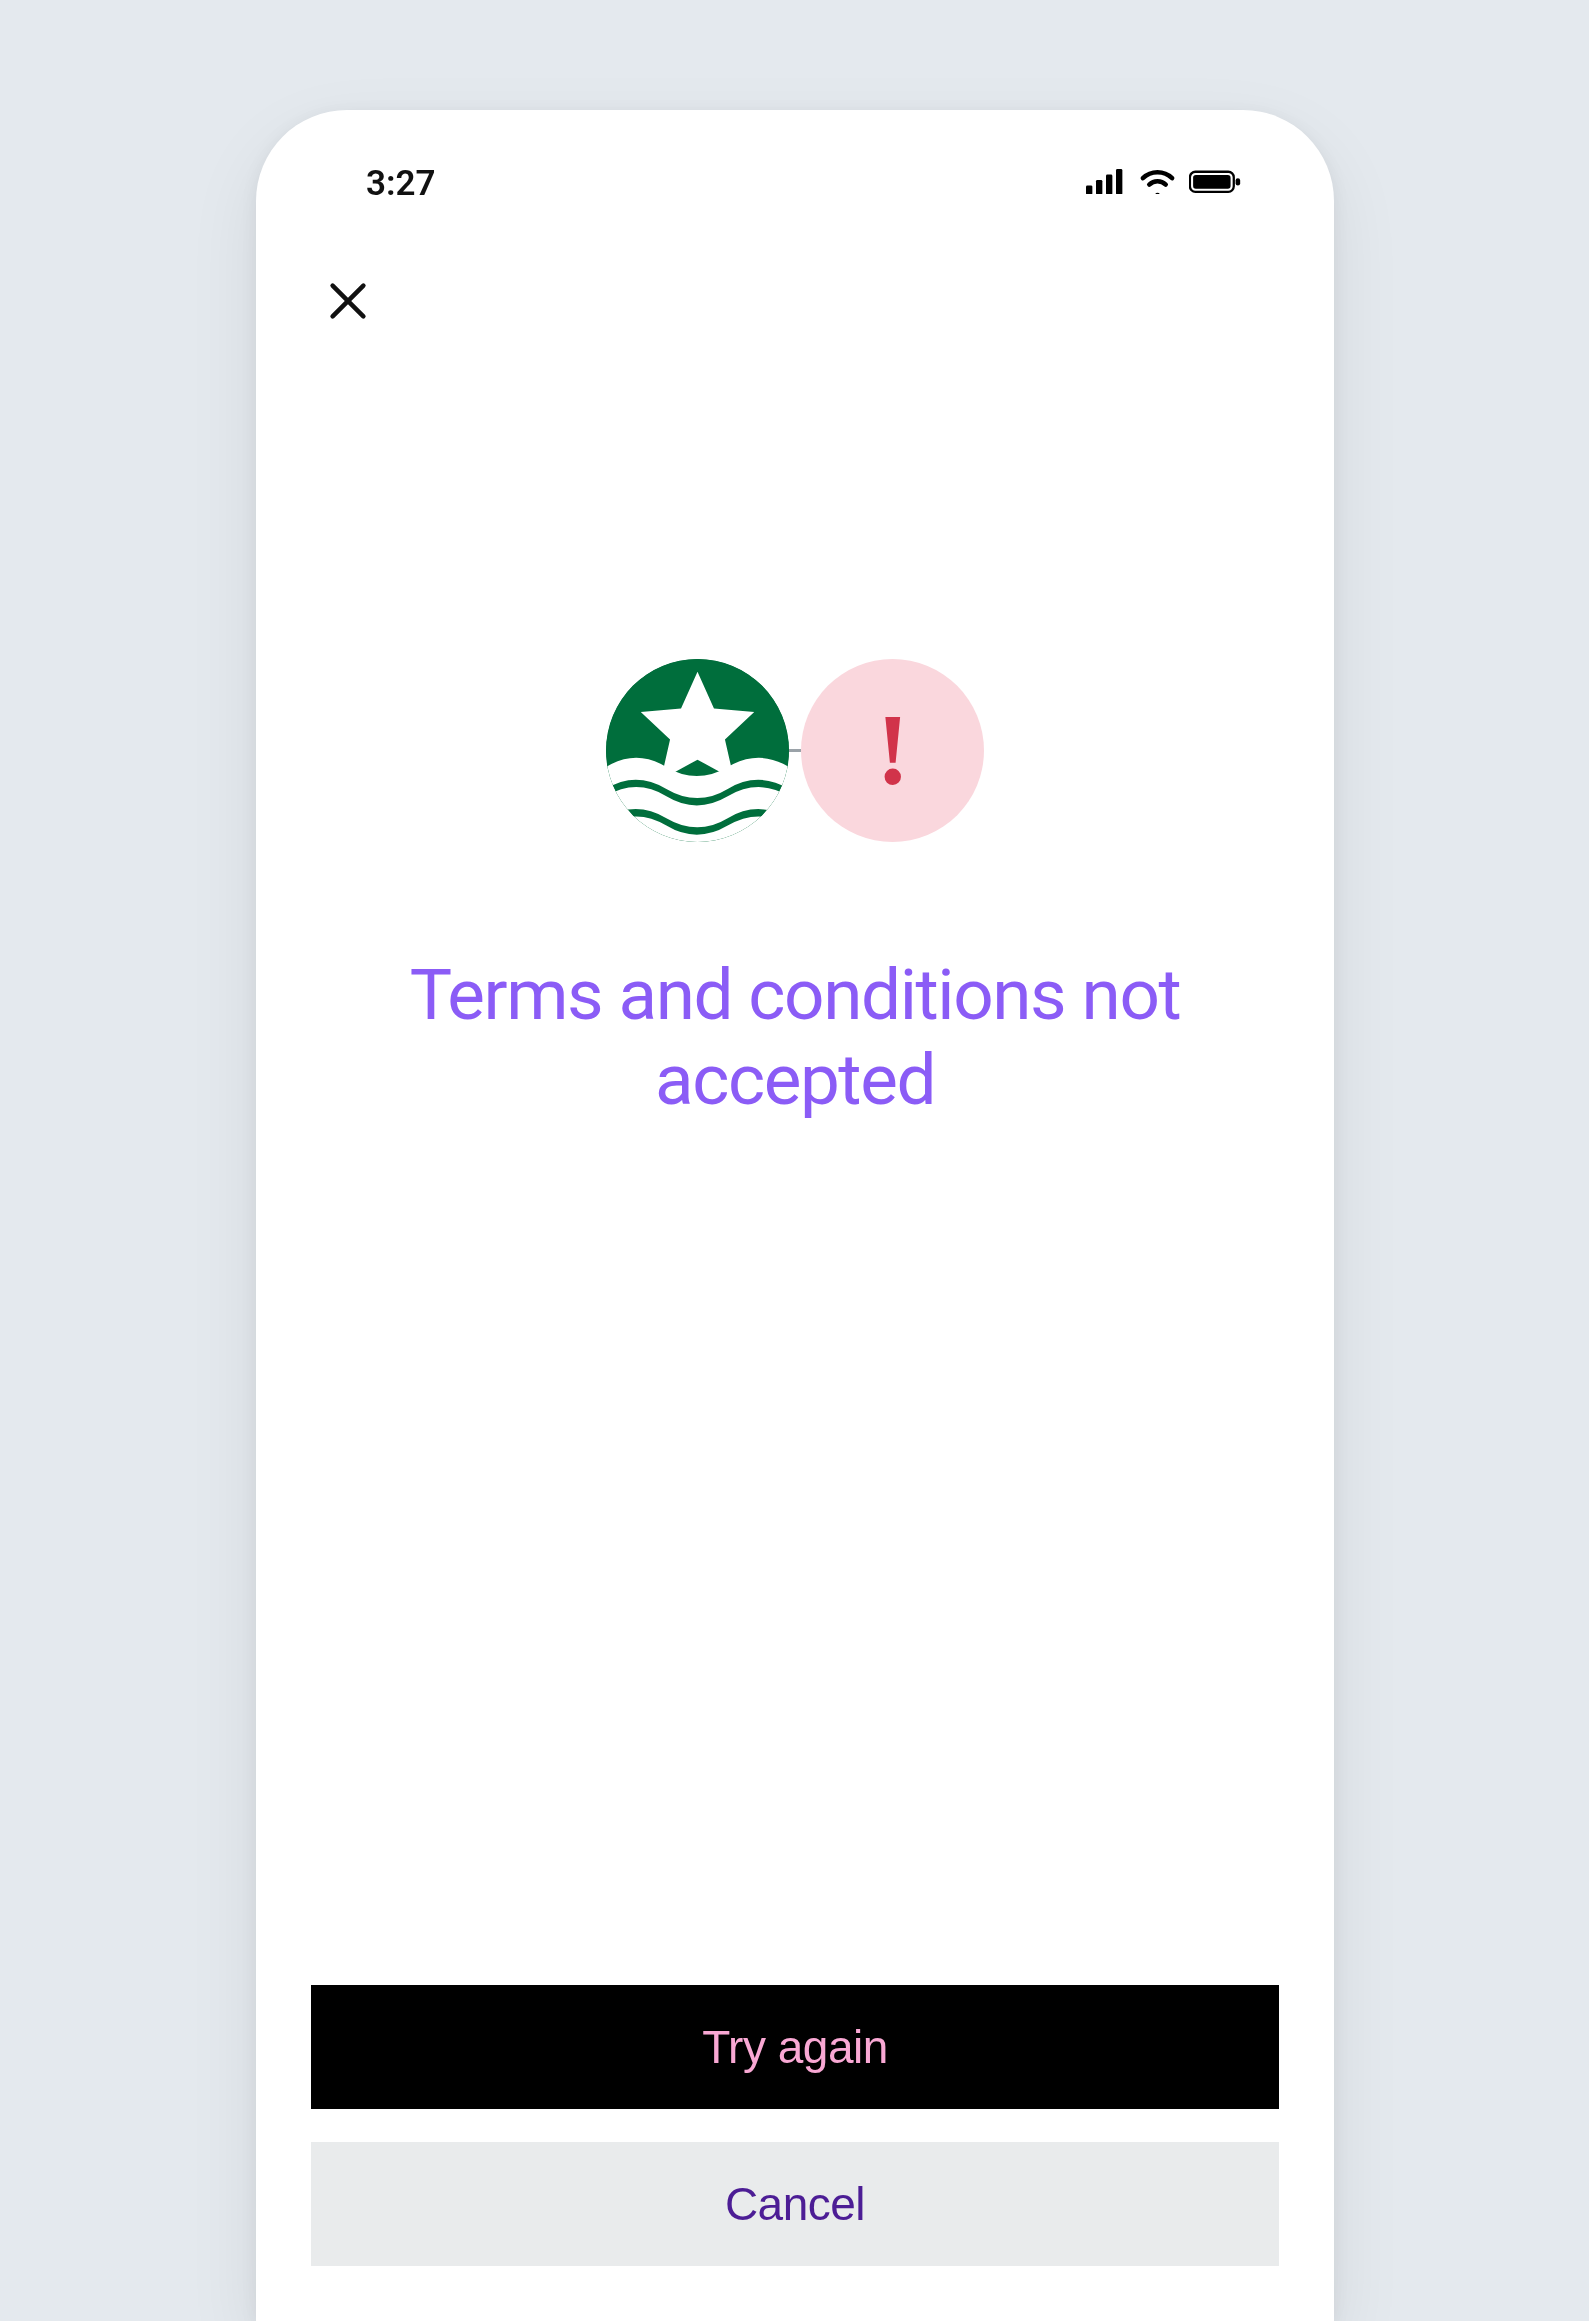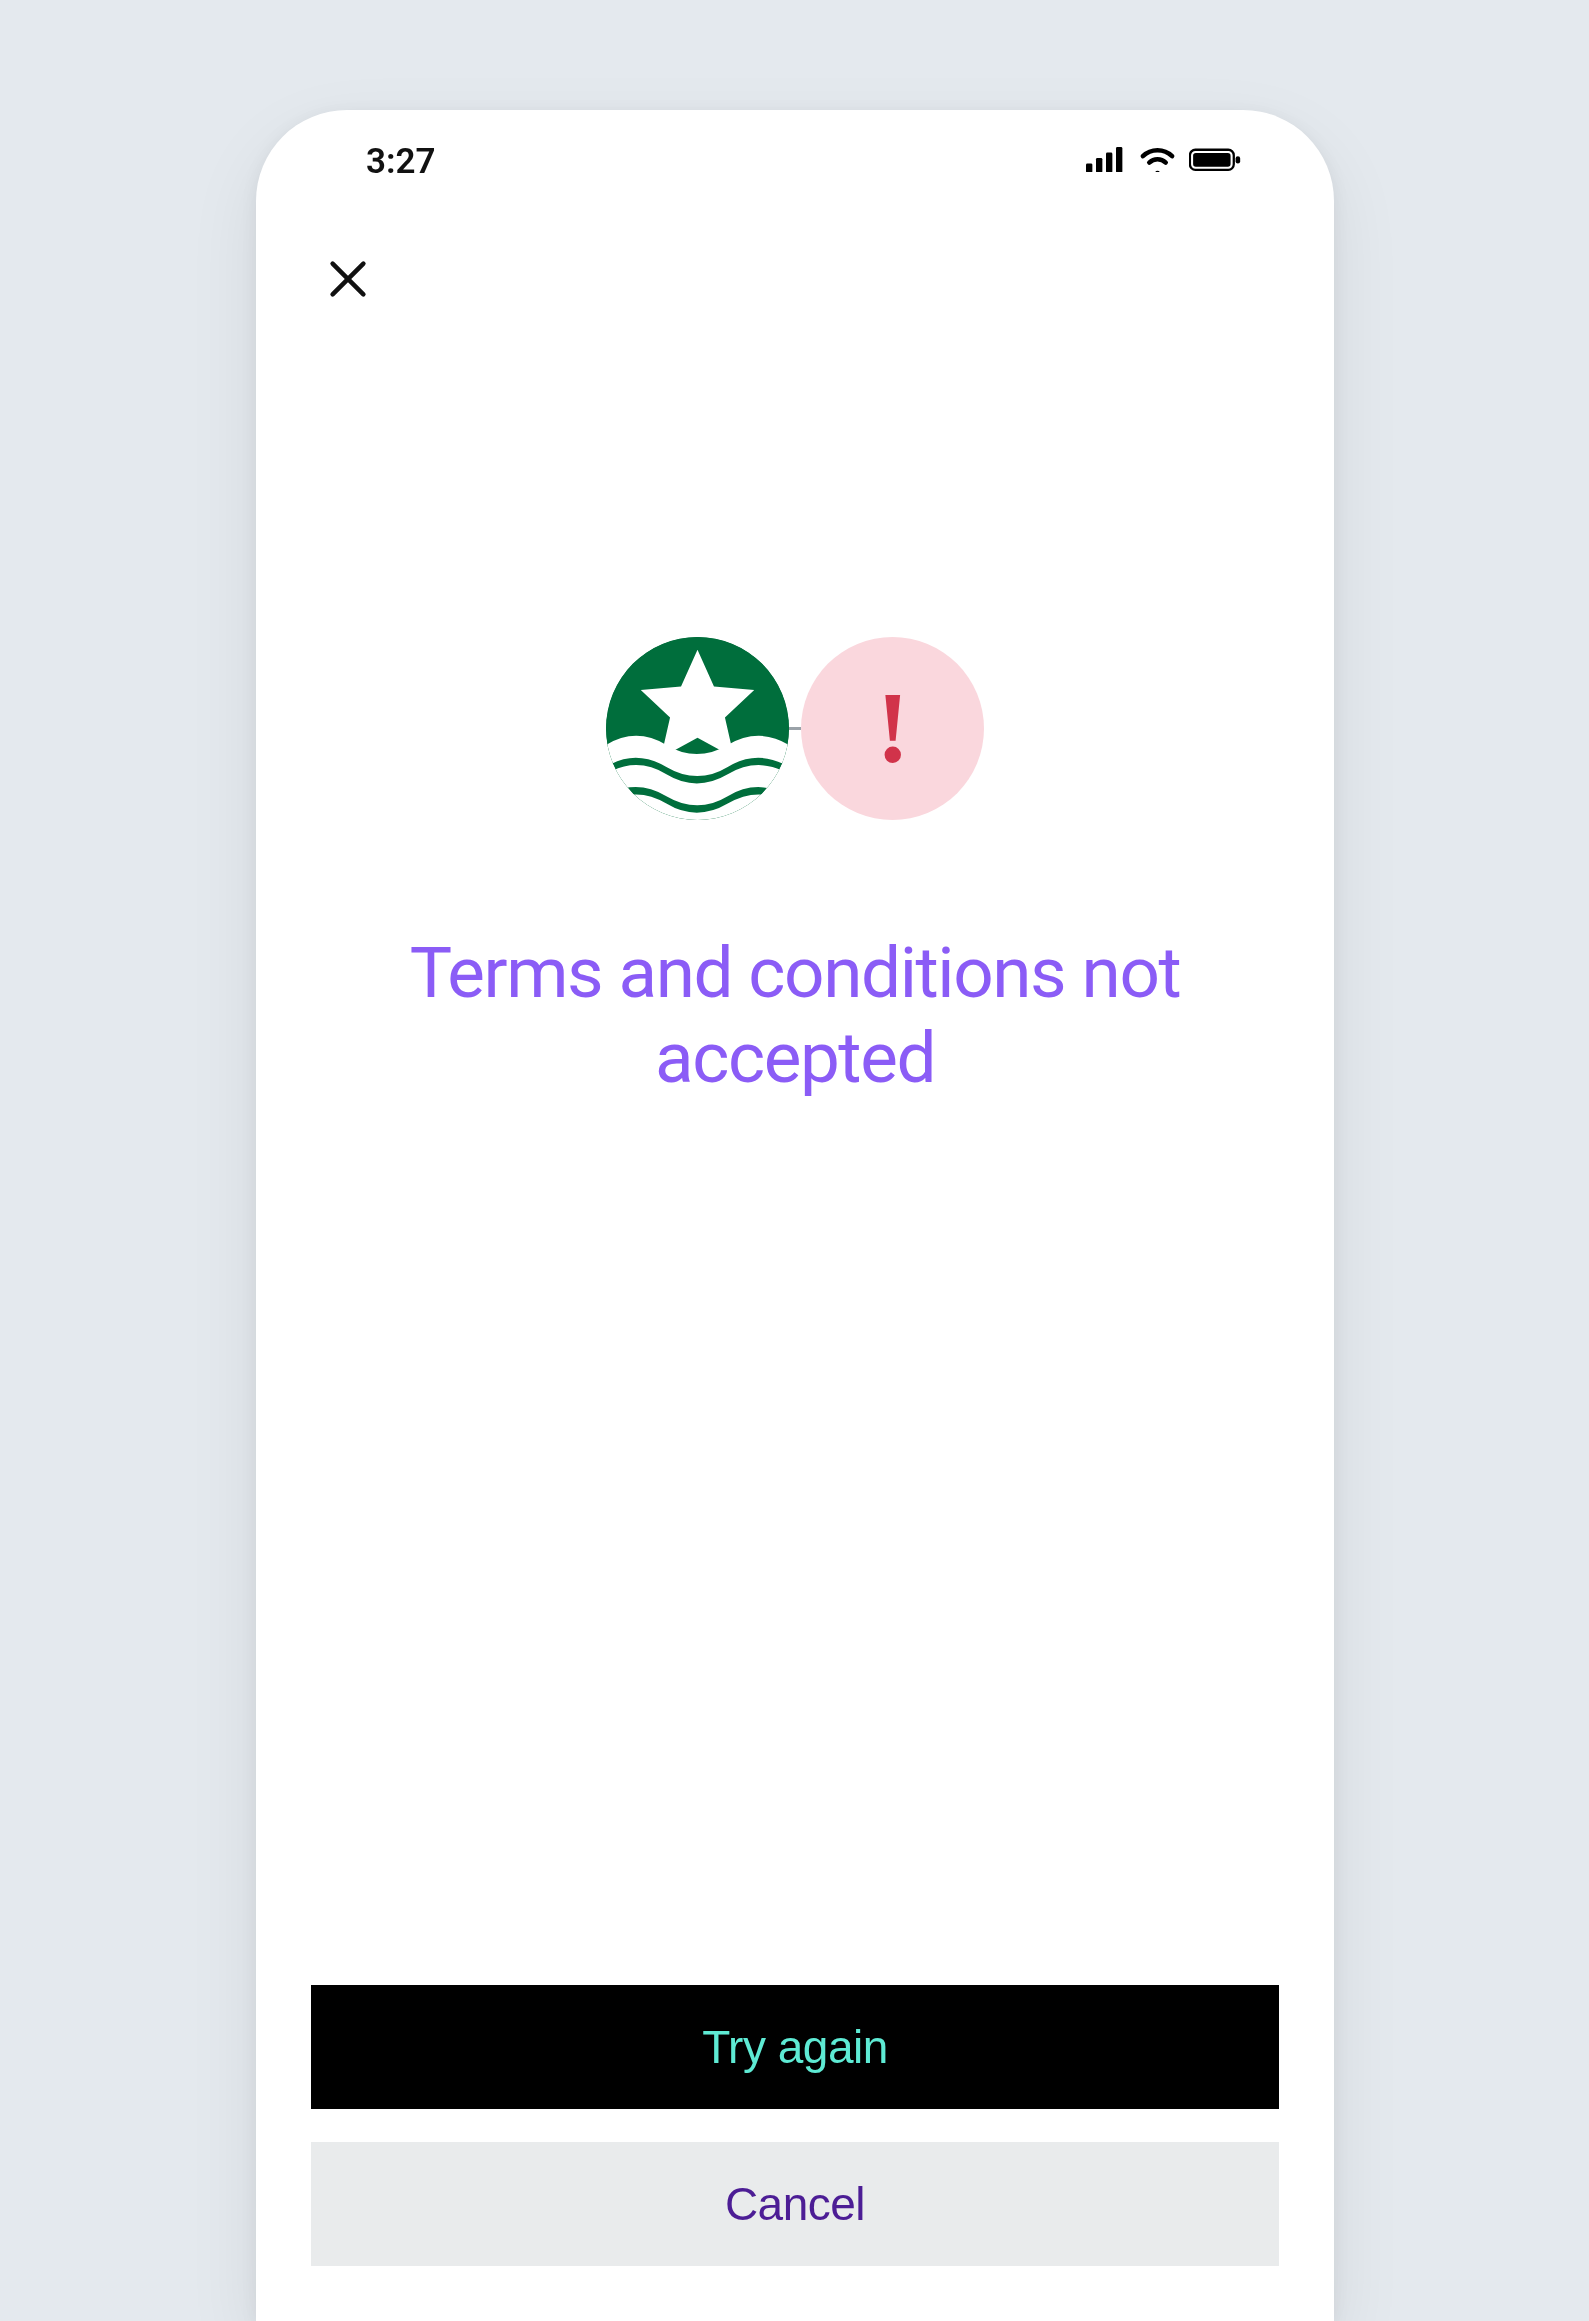--- a/index.html
+++ b/index.html
@@ -12,21 +12,21 @@
     align-items: flex-start;
     padding: 110px 0 0 0;
     min-height: 2322px;
     width: 1590px;
   }
   .phone-frame {
     width: 1078px;
     background: #ffffff;
     border-radius: 91px 91px 0 0;
     box-shadow: 0 27.4px 73px rgba(0,0,0,0.08), 0 3.7px 18.3px rgba(0,0,0,0.06);
-    padding: 24px 55px 0 55px;
+    padding: 46px 55px 0 55px;
     display: flex;
     flex-direction: column;
     min-height: 2211px;
     overflow: hidden;
   }
   .status-bar {
     display: flex;
     justify-content: space-between;
     align-items: center;
     padding: 0 37px 0 55px;
@@ -129,21 +129,21 @@
     width: 100%;
     height: 124px;
     border: none;
     font-size: 46px;
     font-weight: 400;
     cursor: pointer;
     letter-spacing: -0.5px;
   }
   .btn-primary {
     background: #000000;
-    color: #5eead4;
+    color: #f9a8d4;
     margin-top: 12px;
   }
   .btn-secondary {
     background: #e9ebec;
     color: #4c1d95;
   }
 </style>
 </head>
 <body>
 

